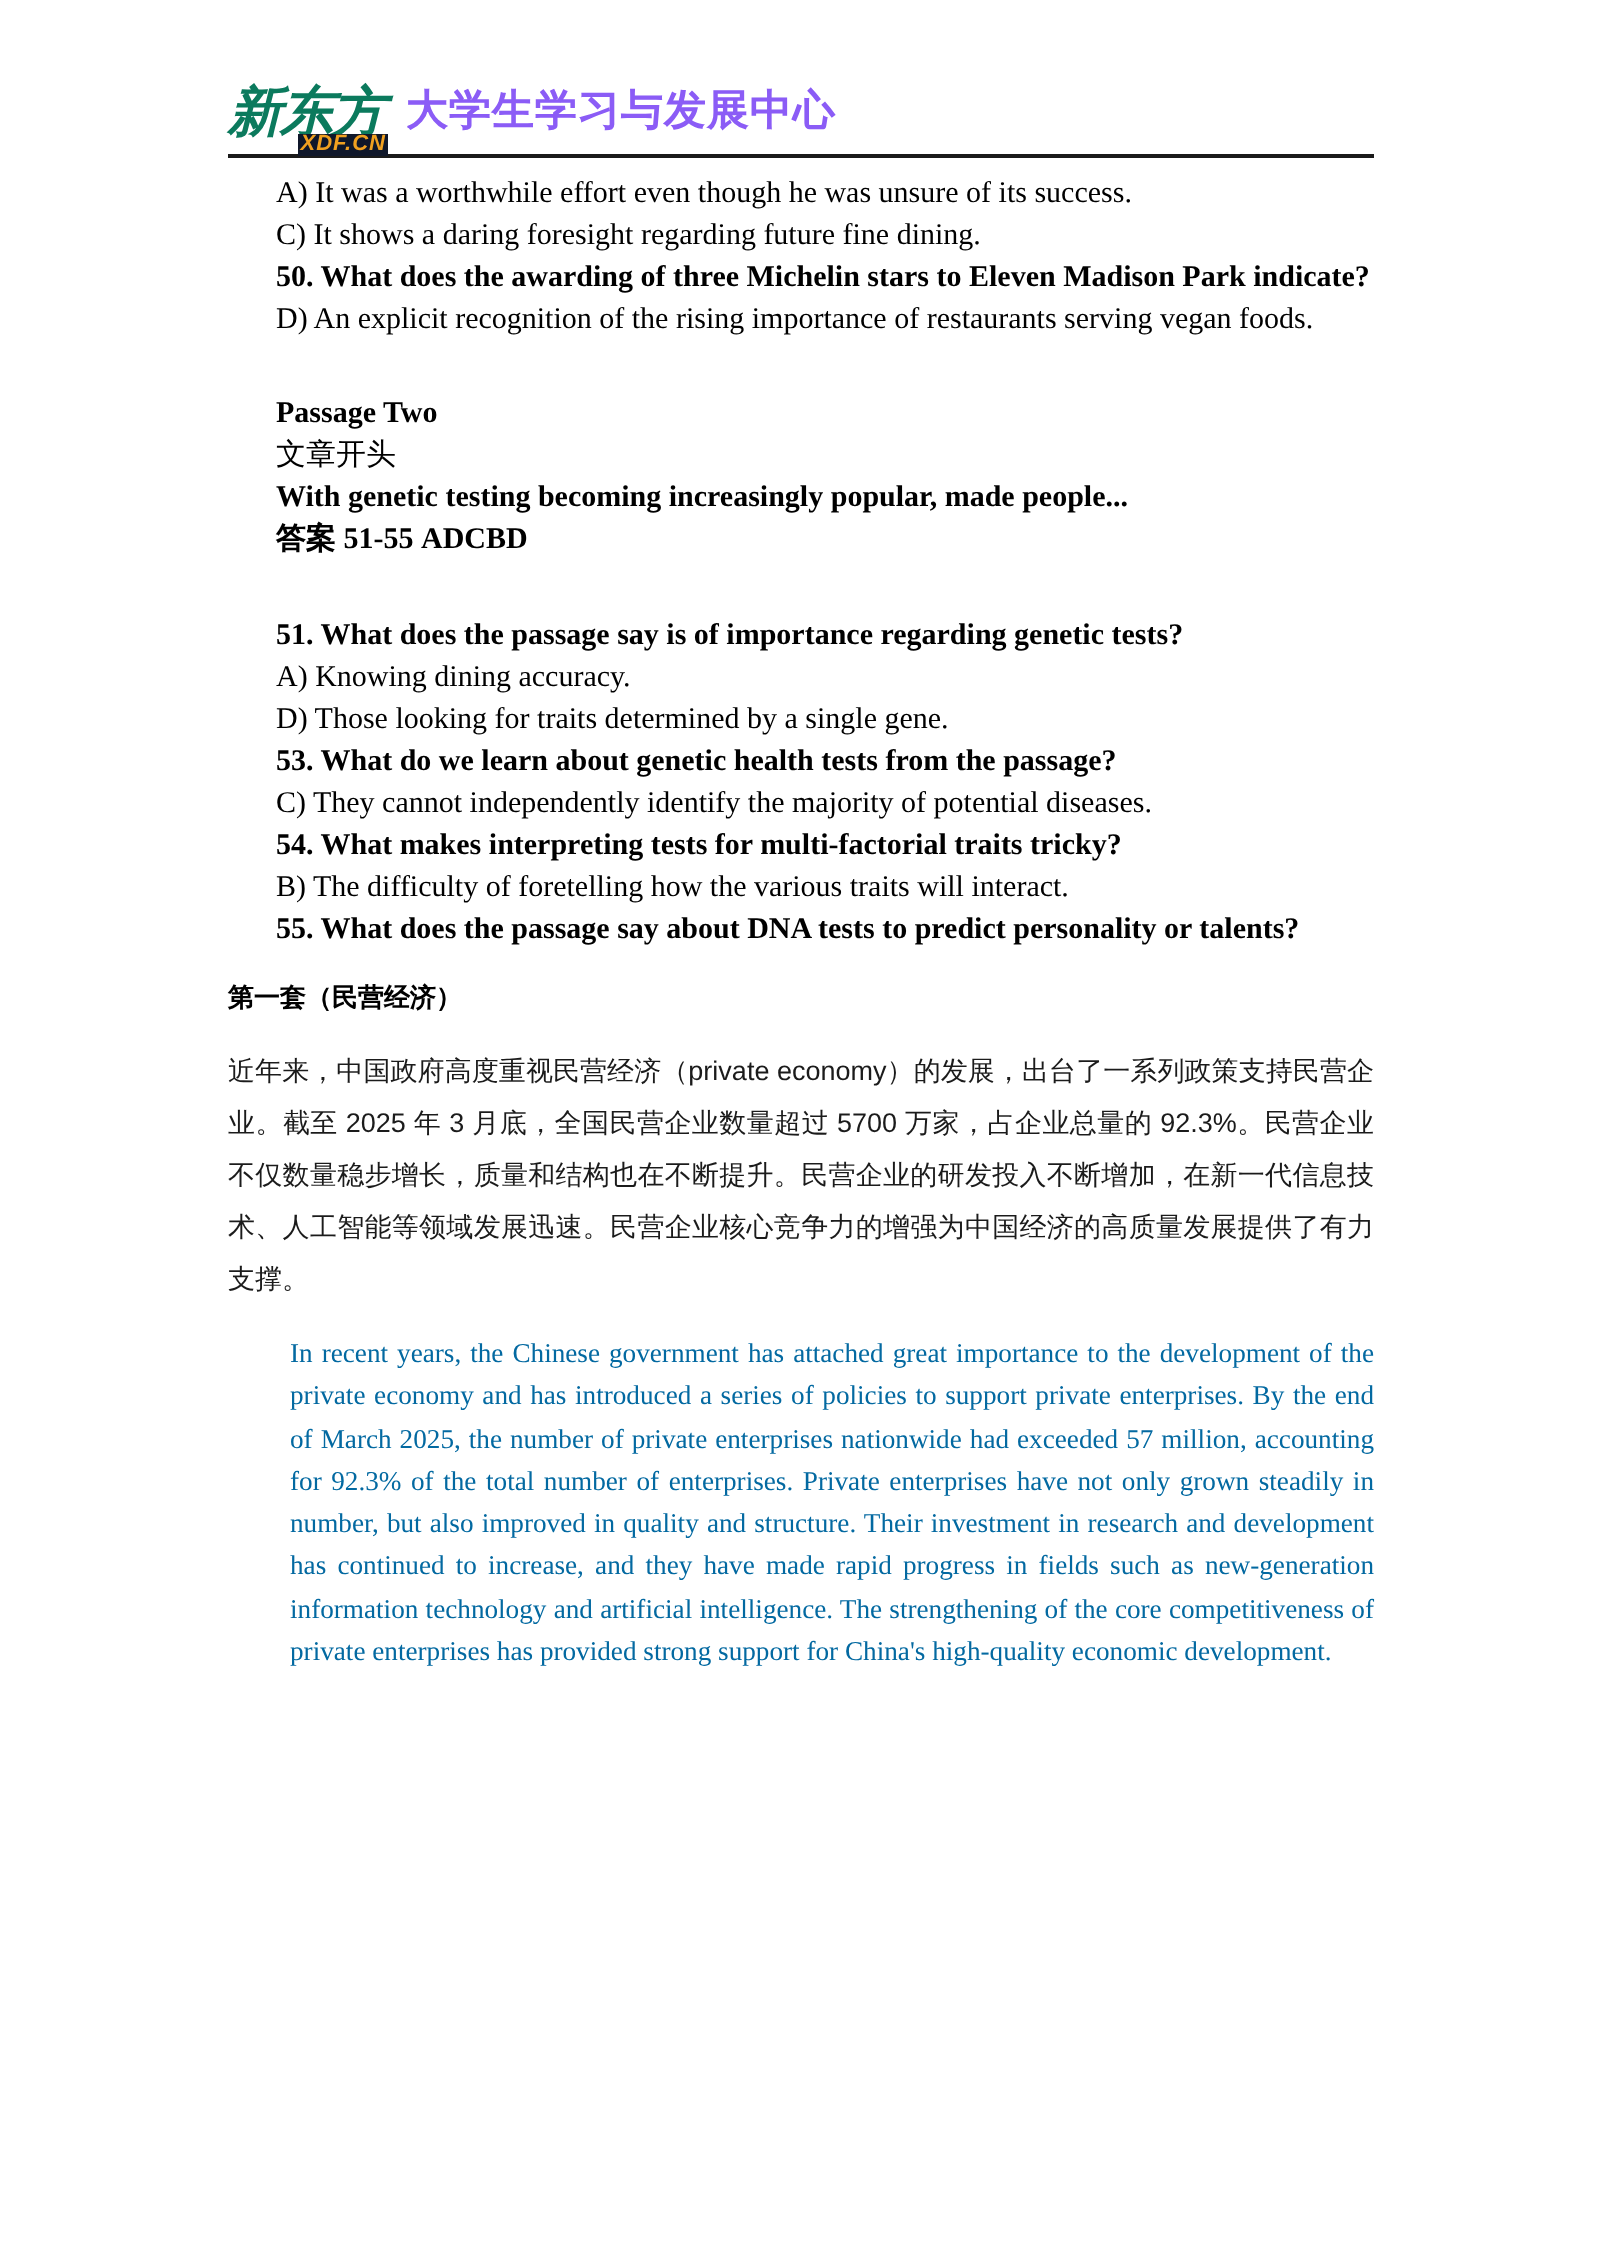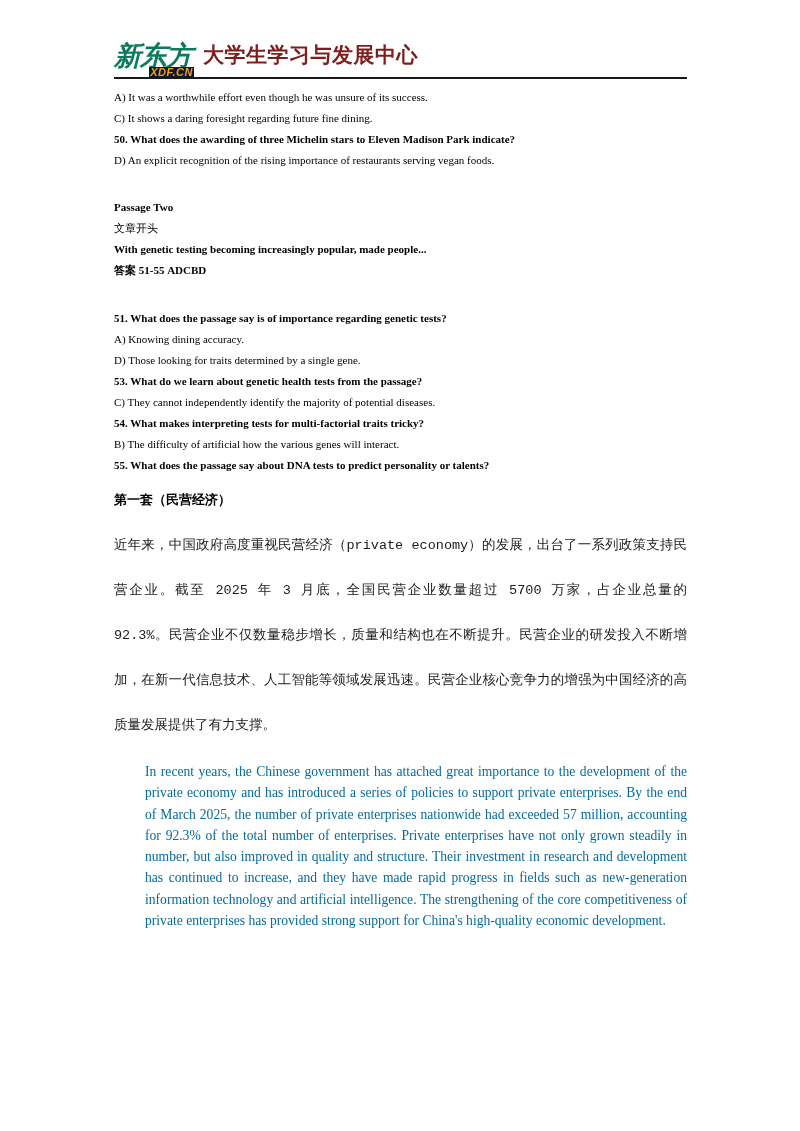--- a/index.html
+++ b/index.html
@@ -55,39 +55,40 @@
     font-size: 11px;
     letter-spacing: 0.5px;
     color: #F0A020;
     background: #0f172a;
     padding: 0 1px;
   }
   .logo-text {
     font-family: Liberation Sans, sans-serif;
     font-weight: bold;
     font-size: 21px;
-    color: #7f1d1d;
+    color: #8b5cf6;
     letter-spacing: 0.5px;
     padding-bottom: 1px;
   }
   .rule {
     margin-top: 7px;
     border: 0;
     border-top: 2.5px solid #1a1a1a;
     width: 573px;
   }
 
   
   .qa-block {
     margin-top: 5px;
   }
   .line {
-    font-size: 11px;
+    font-size: 15px;
     line-height: 21px;
     white-space: nowrap;
+    margin-left: 24px;
   }
   .line.b {
     font-weight: bold;
   }
 
   .gap-lg { height: 26px; }
   .gap-md { height: 22px; }
   .gap-sm { height: 13px; }
 
   
@@ -98,23 +99,23 @@
   }
   .set-head {
     font-family: "DejaVu Sans", "Liberation Sans", sans-serif;
     font-size: 13px;
     font-weight: bold;
     line-height: 21px;
   }
 
   
   .cn-para {
-    font-family: Liberation Mono, monospace;
+    font-family: Liberation Sans, sans-serif;
     font-size: 13.5px;
-    line-height: 45px;
+    line-height: 26px;
     text-align: justify;
     text-justify: inter-ideograph;
     color: #1b1b1b;
   }
 
   
   .en-para {
     font-size: 13.6px;
     line-height: 21.3px;
     text-align: justify;
@@ -155,21 +156,21 @@
 
     <div class="gap-md"></div>
 
     <div class="qa-block">
       <div class="line b">51. What does the passage say is of importance regarding genetic tests?</div>
       <div class="line">A) Knowing dining accuracy.</div>
       <div class="line">D) Those looking for traits determined by a single gene.</div>
       <div class="line b">53. What do we learn about genetic health tests from the passage?</div>
       <div class="line">C) They cannot independently identify the majority of potential diseases.</div>
       <div class="line b">54. What makes interpreting tests for multi-factorial traits tricky?</div>
-      <div class="line">B) The difficulty of artificial how the various genes will interact.</div>
+      <div class="line">B) The difficulty of foretelling how the various traits will interact.</div>
       <div class="line b">55. What does the passage say about DNA tests to predict personality or talents?</div>
     </div>
 
 
     <div class="gap-sm"></div>
 
     <div class="set-head">第一套（民营经济）</div>
 
     <div class="gap-sm"></div>
 

